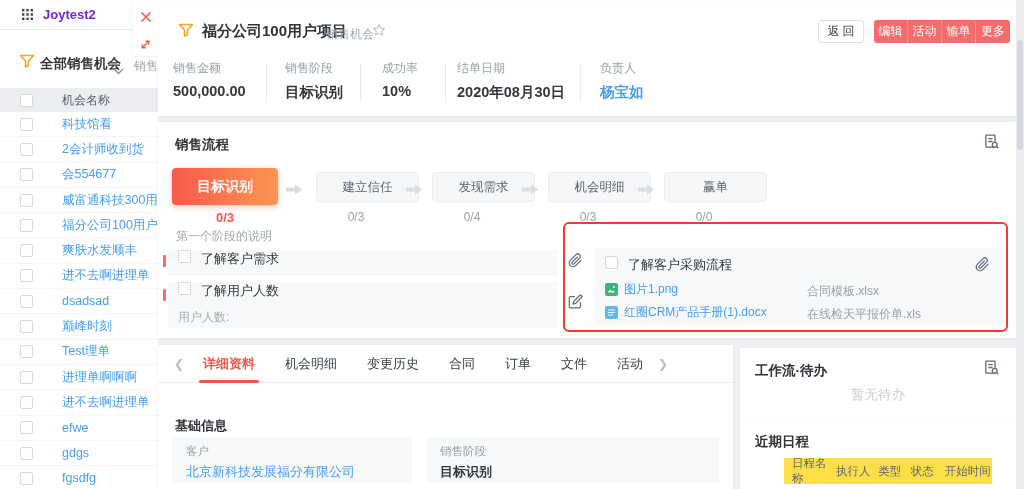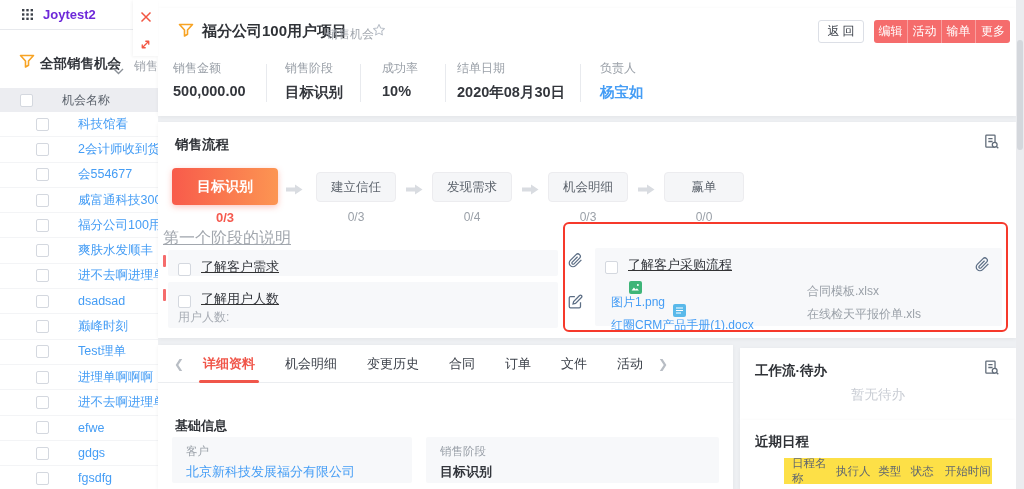--- a/index.html
+++ b/index.html
@@ -12,21 +12,21 @@
   .topbar .appname { font-size:13px; font-weight:bold; color:#6d28d9; margin-left:10px; }
 
   
   .sidebar { position:absolute; left:0; top:30px; width:158px; height:459px; background:#fff; overflow:hidden; z-index:2; }
   .sb-head { position:absolute; left:0; top:0; width:300px; height:58px; }
   .sb-title { position:absolute; left:40px; top:25px; font-size:13.5px; font-weight:bold; color:#33363c; white-space:nowrap; }
   .sb-sub { position:absolute; left:134px; top:28px; font-size:12px; color:#a2a7ae; white-space:nowrap; }
   .sb-colhead { position:absolute; left:0; top:58px; width:158px; height:24px; background:#ecedf1; display:flex; align-items:center; padding-left:20px; }
   .sb-colhead .lbl { margin-left:29px; font-size:12px; color:#5a616b; }
   .sb-rows { position:absolute; left:0; top:82px; width:158px; }
-  .sb-row { height:25.3px; display:flex; align-items:center; padding-left:36px; border-bottom:1px solid #f3f4f6;text-align:right; }
+  .sb-row { height:25.3px; display:flex; align-items:center; padding-left:20px; border-bottom:1px solid #f3f4f6;text-align:right; }
   .sb-row .nm { margin-left:29px; font-size:12.5px; color:#459df5; white-space:nowrap; }
   .cb { width:13px; height:13px; min-width:13px; background:#fff; border:1px solid #d4d8df; border-radius:2px; }
 
   
   .overlay-ctrl { position:absolute; left:133px; top:0; width:25px; height:56px; background:#fff; z-index:4; box-shadow:-1px 1px 3px rgba(0,0,0,0.05); display:flex; flex-direction:column; align-items:center; padding-top:9px; gap:10px; }
 
   
   .card { position:absolute; background:#fff; box-shadow:0 1px 4px rgba(0,0,0,0.05); }
 
   
@@ -43,35 +43,35 @@
   .info-col .val { margin-top:6px; font-size:14.5px; font-weight:600; color:#33363c; }
   .info-col .val.link { color:#459df5; }
   .v-div { position:absolute; top:56px; width:1px; height:38px; background:#e8eaee; }
 
   
   .process-card { left:158px; top:122px; width:858px; height:216px; z-index:3; }
   .pc-title { position:absolute; left:17px; top:14px; font-size:13.5px; font-weight:bold; color:#2f3237; }
   .icon-abs-right { position:absolute; right:16px; top:11px; cursor:pointer; }
   .stage { position:absolute; display:flex; align-items:center; justify-content:center; border-radius:4px; }
   .stage.active { left:14px; top:46px; width:106px; height:37px; background:linear-gradient(90deg,#f85b4b,#fc9552); color:#fff; font-size:14px; font-weight:bold; box-shadow:0 2px 6px rgba(248,91,75,0.35); }
-  .stage.idle { top:50px; width:80px; height:30px; background:#f5f6f8; border:1px solid #ececef; color:#5d646d; font-size:12.5px; }
+  .stage.idle { top:50px; width:103px; height:30px; background:#f5f6f8; border:1px solid #ececef; color:#5d646d; font-size:12.5px; }
   .stage-count { position:absolute; top:88px; text-align:center; font-size:12px; color:#9aa0a8; }
   .stage-count.active { color:#f5594e; font-size:13px; font-weight:bold; }
   .stage-arrow { position:absolute; top:59px; }
-  .pc-note { position:absolute; left:5px; top:106px; font-size:16px; color:#a2a7ae;text-decoration:underline; }
+  .pc-note { position:absolute; left:18px; top:106px; font-size:12px; color:#a2a7ae; }
   .task-bar { position:absolute; width:3px; height:12px; background:#f56c6c; border-radius:1px; }
   .task-row { position:absolute; left:10px; width:390px; background:#f7f8fa; border-radius:2px; }
-  .task-line { display:flex; align-items:flex-end; padding-left:10px; height:26px;text-decoration:underline; }
+  .task-line { display:flex; align-items:flex-start; padding-left:10px; height:26px; }
   .task-line .tl { margin-left:10px; font-size:13px; font-weight:500; color:#33363c; }
   .task-sub { margin-left:10px; margin-top:1px; font-size:12px; color:#a8adb5; }
   .side-ic { position:absolute; cursor:pointer; }
   .rtask { position:absolute; left:437px; top:126px; width:407px; height:78px; background:#f7f8fa; border-radius:2px; }
   .rtask .task-line { padding-top:8px; height:auto; }
   .rtask .pin { position:absolute; right:12px; top:9px; cursor:pointer; }
-  .file-link { position:absolute; left:10px; display:flex; align-items:center; cursor:pointer;flex-direction:column; }
+  .file-link { position:absolute; left:10px; display:flex; align-items:center; cursor:pointer; }
   .file-link .fn { margin-left:6px; font-size:12px; color:#459df5; }
   .file-plain { position:absolute; left:212px; font-size:12px; color:#9aa0a8; }
   .annotation { position:absolute; left:405px; top:100px; width:445px; height:110px; border:2px solid #f6392b; border-radius:6px; pointer-events:none; }
 
   
   .bl-card { left:158px; top:345px; width:575px; height:144px; z-index:3; }
   .tabs { position:absolute; left:0; top:0; width:100%; height:38px; border-bottom:1px solid #ebedf0; display:flex; align-items:center; padding-left:16px; }
   .tab-arrow { color:#b8bdc4; font-size:12px; width:14px; cursor:pointer; }
   .tab { position:relative; font-size:13px; color:#3c414a; margin:0 15px; cursor:pointer; height:38px; display:flex; align-items:center; white-space:nowrap; }
   .tab.active { color:#f0564a; font-weight:bold; }

